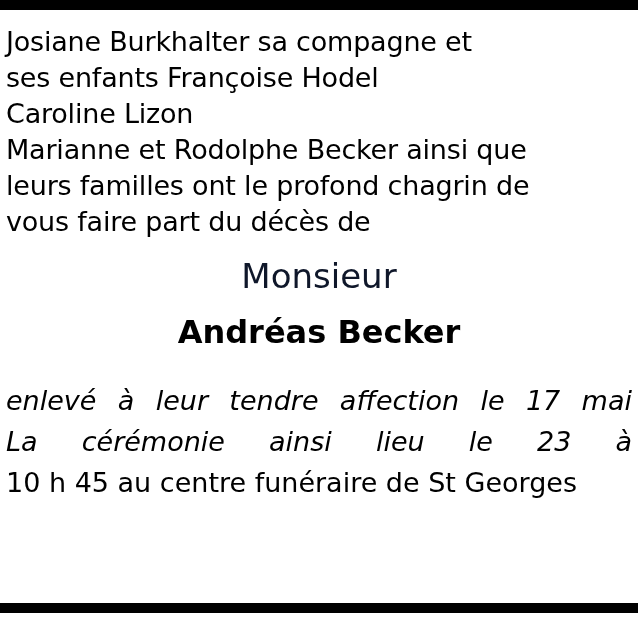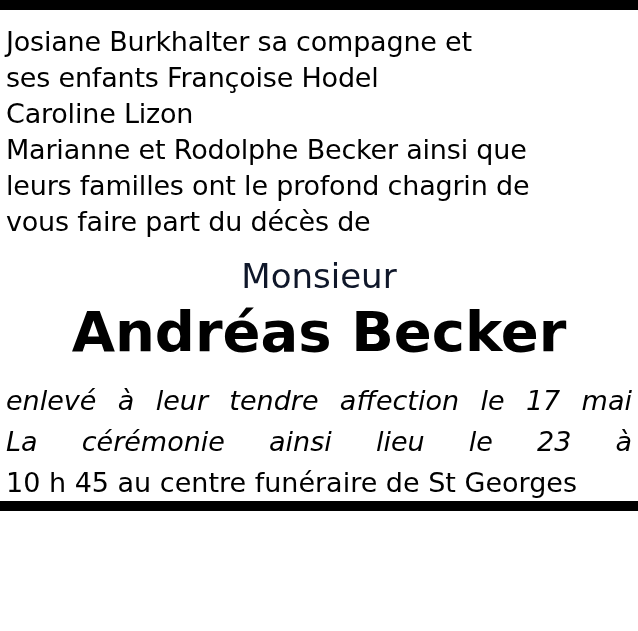--- a/index.html
+++ b/index.html
@@ -9,21 +9,21 @@
   body {
     width: 638px;
     height: 631px;
     background: #ffffff;
     font-family: "DejaVu Sans", sans-serif;
     overflow: hidden;
   }
   .notice {
     position: relative;
     width: 638px;
-    height: 511px;
+    height: 613px;
     box-sizing: border-box;
     background: #ffffff;
     border-top: 10px solid #000000;
     border-bottom: 10px solid #000000;
     padding: 14px 6px 0 6px;
   }
   .intro {
     font-size: 27px;
     line-height: 36px;
     color: #000000;
@@ -34,21 +34,21 @@
   }
   .title-line {
     text-align: center;
     font-size: 34px;
     line-height: 44px;
     margin-top: 14px;
     color: #0f172a;
   }
   .name-line {
     text-align: center;
-    font-size: 56px;
+    font-size: 32px;
     line-height: 56px;
     font-weight: bold;
     margin-top: 6px;
     color: #000000;
   }
   .body-text {
     font-size: 27px;
     line-height: 41px;
     color: #000000;
     margin-top: 20px;

